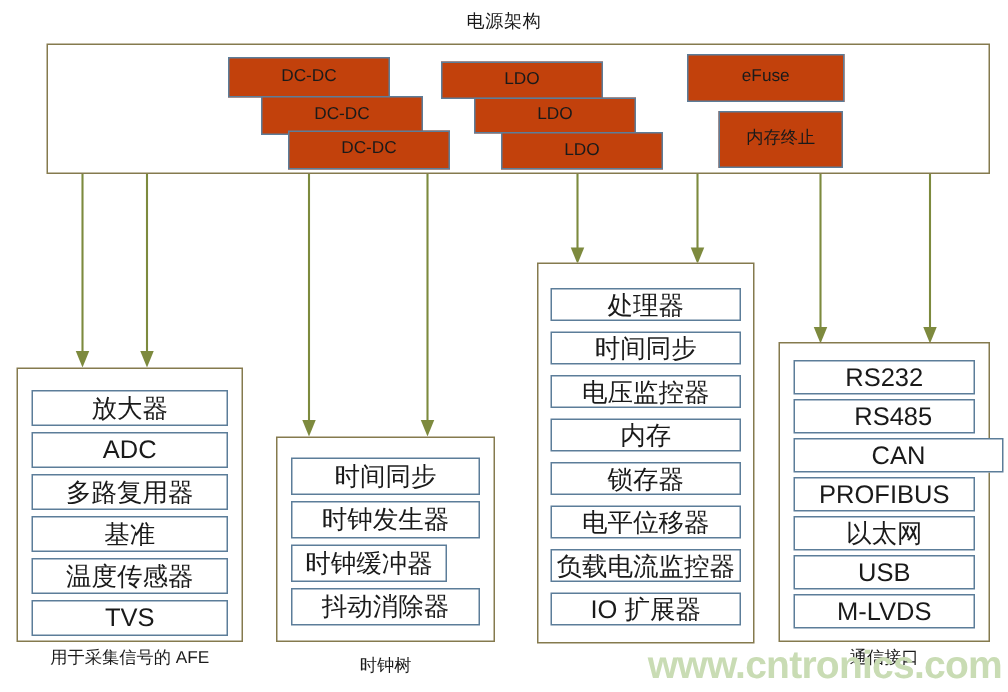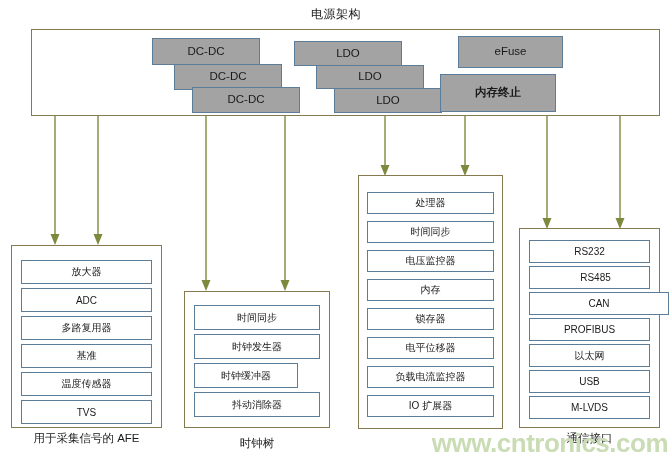--- a/index.html
+++ b/index.html
@@ -35,39 +35,39 @@
     border: 1.4px solid #857a4e;
     background: #ffffff;
     box-sizing: border-box;
   }
 
   
   .leaf {
     position: absolute;
     box-sizing: border-box;
     border: 1.2px solid #5c7d99;
-    background: #a3a3a3;
+    background: #c2410c;
     color: #1a1a1a;
     font-size: 11.5px;
     display: flex;
     align-items: center;
     justify-content: center;
     text-align: center;
     line-height: 1;
     white-space: nowrap;
   }
 
   
   .col-leaf {
     position: absolute;
     box-sizing: border-box;
     border: 1.2px solid #5c7d99;
     background: #ffffff;
     color: #1a1a1a;
-    font-size: 10px;
+    font-size: 17px;
     display: flex;
     align-items: center;
     justify-content: center;
     text-align: center;
     white-space: nowrap;
   }
 
   
   .group-caption {
     position: absolute;
@@ -108,21 +108,21 @@
 
   <div class="leaf" style="left:152px; top:38px; width:108px; height:27px;">DC-DC</div>
   <div class="leaf" style="left:174px; top:64px; width:108px; height:26px;">DC-DC</div>
   <div class="leaf" style="left:192px; top:87px; width:108px; height:26px;">DC-DC</div>
 
   <div class="leaf" style="left:294px; top:41px; width:108px; height:25px;">LDO</div>
   <div class="leaf" style="left:316px; top:65px; width:108px; height:24px;">LDO</div>
   <div class="leaf" style="left:334px; top:88px; width:108px; height:25px;">LDO</div>
 
   <div class="leaf" style="left:458px; top:36px; width:105px; height:32px;">eFuse</div>
-  <div class="leaf" style="left:440px; top:74px; width:116px; height:38px;font-weight:bold;">内存终止</div>
+  <div class="leaf" style="left:479px; top:74px; width:83px; height:38px;">内存终止</div>
 
   <div class="arrow" style="left:49px; top:116px; height:129px;">
     <svg width="12" height="129" viewBox="0 0 12 129">
       <line x1="6" y1="0" x2="6" y2="120" stroke="#7d8a3e" stroke-width="1.4"></line>
       <polygon points="6,129 1.5,118 10.5,118" fill="#7d8a3e"></polygon>
     </svg>
   </div>
   <div class="arrow" style="left:92px; top:116px; height:129px;">
     <svg width="12" height="129" viewBox="0 0 12 129">
       <line x1="6" y1="0" x2="6" y2="120" stroke="#7d8a3e" stroke-width="1.4"></line>

